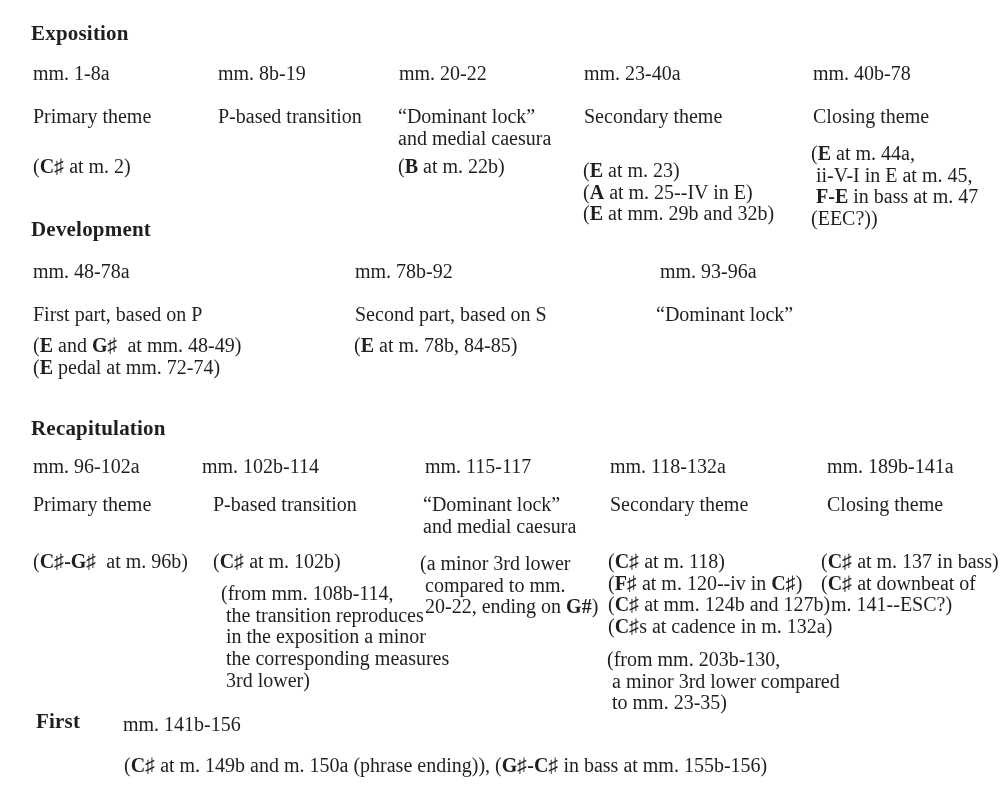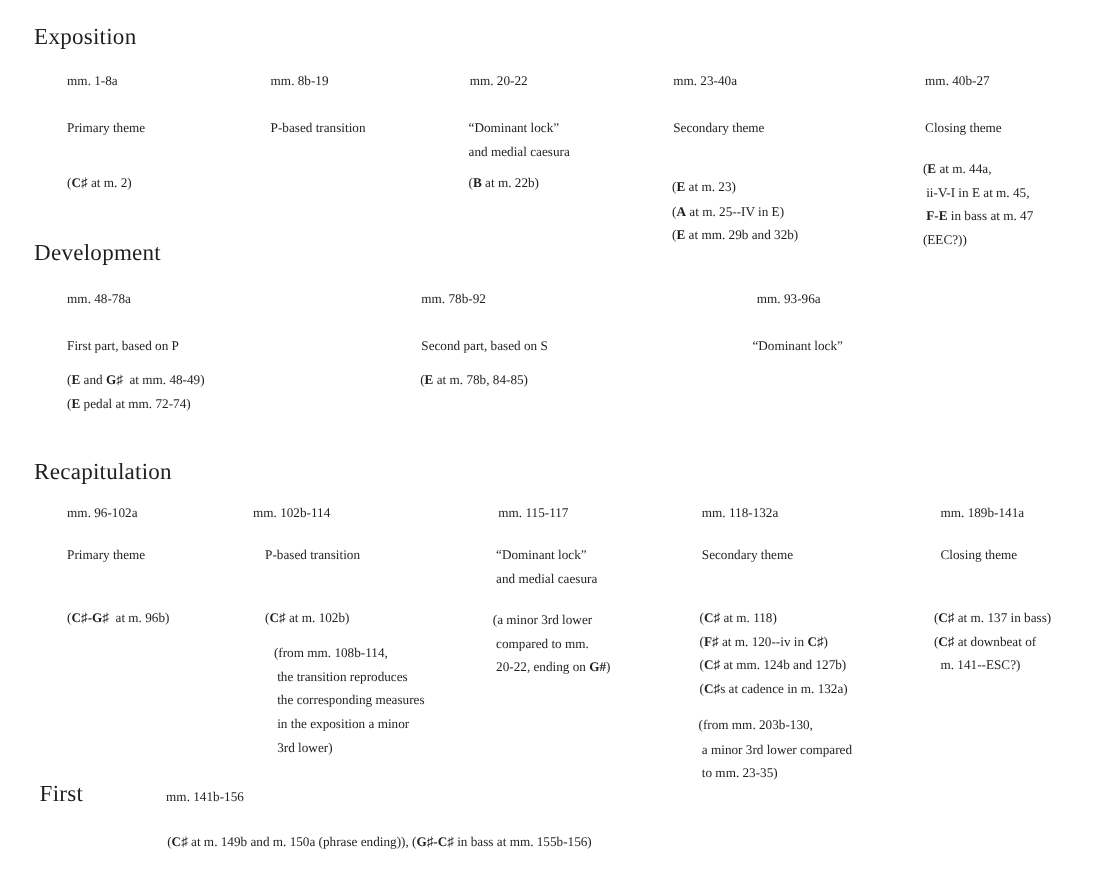--- a/index.html
+++ b/index.html
@@ -10,30 +10,29 @@
     height: 805px;
     background: #ffffff;
     font-family: "Liberation Serif", "DejaVu Serif", serif;
     color: #1f1f1f;
     overflow: hidden;
   }
   .heading {
     position: absolute;
     font-size: 21px;
     line-height: 25px;
-    font-weight: normal;
+    font-weight: bold;
     white-space: pre;
     letter-spacing: 0.2px;
   }
   .tblock {
     position: absolute;
-    font-size: 12px;
+    font-size: 20px;
     line-height: 21.7px;
     white-space: pre;
-    margin-left: 28px;
   }
   .tblock .line { white-space: pre; }
   .tblock b, .line b { font-weight: bold; }
 </style>
 </head>
 <body>
 
 <div class="page" style="background: rgb(255, 255, 255); color: rgb(31, 31, 31);">
 
   <div class="heading" style="left:31px; top:21px">Exposition</div>
@@ -46,21 +45,21 @@
   <div class="tblock" style="left:218px; top:106px"><div class="line">P-based transition</div></div>
 
   <div class="tblock" style="left:399px; top:63px">mm. 20-22</div>
   <div class="tblock" style="left:398px; top:106px"><div class="line">“Dominant lock”</div><div class="line">and medial caesura</div></div>
   <div class="tblock" style="left:398px; top:156px"><div class="line">(<b>B</b> at m. 22b)</div></div>
 
   <div class="tblock" style="left:584px; top:63px">mm. 23-40a</div>
   <div class="tblock" style="left:584px; top:106px"><div class="line">Secondary theme</div></div>
   <div class="tblock" style="left:583px; top:160px"><div class="line">(<b>E</b> at m. 23)</div><div class="line">(<b>A</b> at m. 25--IV in E)</div><div class="line">(<b>E</b> at mm. 29b and 32b)</div></div>
 
-  <div class="tblock" style="left:813px; top:63px">mm. 40b-27</div>
+  <div class="tblock" style="left:813px; top:63px">mm. 40b-78</div>
   <div class="tblock" style="left:813px; top:106px"><div class="line">Closing theme</div></div>
   <div class="tblock" style="left:811px; top:143px"><div class="line">(<b>E</b> at m. 44a,</div><div class="line"> ii-V-I in E at m. 45,</div><div class="line"> <b>F-E</b> in bass at m. 47</div><div class="line">(EEC?))</div></div>
 
   <div class="heading" style="left:31px; top:217px">Development</div>
 
   <div class="tblock" style="left:33px; top:261px">mm. 48-78a</div>
   <div class="tblock" style="left:33px; top:304px"><div class="line">First part, based on P</div></div>
   <div class="tblock" style="left:33px; top:335px"><div class="line">(<b>E</b> and <b>G</b>♯  at mm. 48-49)</div><div class="line">(<b>E</b> pedal at mm. 72-74)</div></div>
 
   <div class="tblock" style="left:355px; top:261px">mm. 78b-92</div>
@@ -73,21 +72,21 @@
 
   <div class="heading" style="left:31px; top:416px">Recapitulation</div>
 
   <div class="tblock" style="left:33px; top:456px">mm. 96-102a</div>
   <div class="tblock" style="left:33px; top:494px"><div class="line">Primary theme</div></div>
   <div class="tblock" style="left:33px; top:551px"><div class="line">(<b>C</b>♯<b>-G</b>♯  at m. 96b)</div></div>
 
   <div class="tblock" style="left:202px; top:456px">mm. 102b-114</div>
   <div class="tblock" style="left:213px; top:494px"><div class="line">P-based transition</div></div>
   <div class="tblock" style="left:213px; top:551px"><div class="line">(<b>C</b>♯ at m. 102b)</div></div>
-  <div class="tblock" style="left:221px; top:583px"><div class="line">(from mm. 108b-114,</div><div class="line"> the transition reproduces</div><div class="line"> the corresponding measures</div><div class="line"> in the exposition a minor</div><div class="line"> 3rd lower)</div></div>
+  <div class="tblock" style="left:221px; top:583px"><div class="line">(from mm. 108b-114,</div><div class="line"> the transition reproduces</div><div class="line"> in the exposition a minor</div><div class="line"> the corresponding measures</div><div class="line"> 3rd lower)</div></div>
 
   <div class="tblock" style="left:425px; top:456px">mm. 115-117</div>
   <div class="tblock" style="left:423px; top:494px"><div class="line">“Dominant lock”</div><div class="line">and medial caesura</div></div>
   <div class="tblock" style="left:420px; top:553px"><div class="line">(a minor 3rd lower</div><div class="line"> compared to mm.</div><div class="line"> 20-22, ending on <b>G#</b>)</div></div>
 
   <div class="tblock" style="left:610px; top:456px">mm. 118-132a</div>
   <div class="tblock" style="left:610px; top:494px"><div class="line">Secondary theme</div></div>
   <div class="tblock" style="left:608px; top:551px"><div class="line">(<b>C</b>♯ at m. 118)</div><div class="line">(<b>F</b>♯ at m. 120--iv in <b>C</b>♯)</div><div class="line">(<b>C</b>♯ at mm. 124b and 127b)</div><div class="line">(<b>C</b>♯s at cadence in m. 132a)</div></div>
   <div class="tblock" style="left:607px; top:649px"><div class="line">(from mm. 203b-130,</div><div class="line"> a minor 3rd lower compared</div><div class="line"> to mm. 23-35)</div></div>
 

